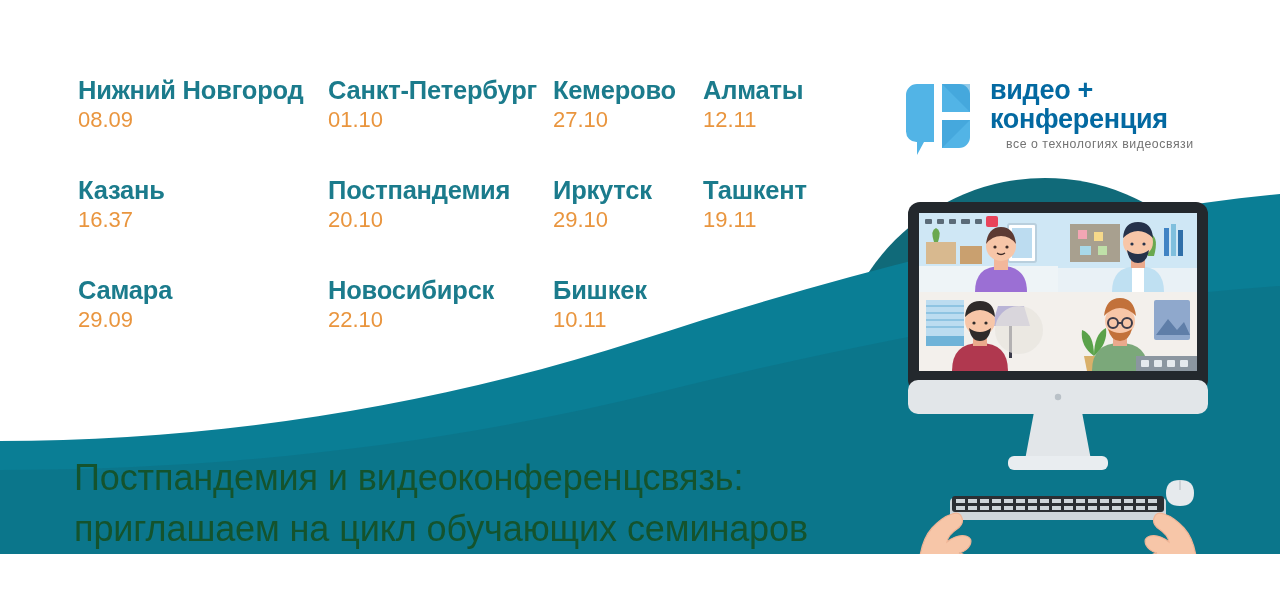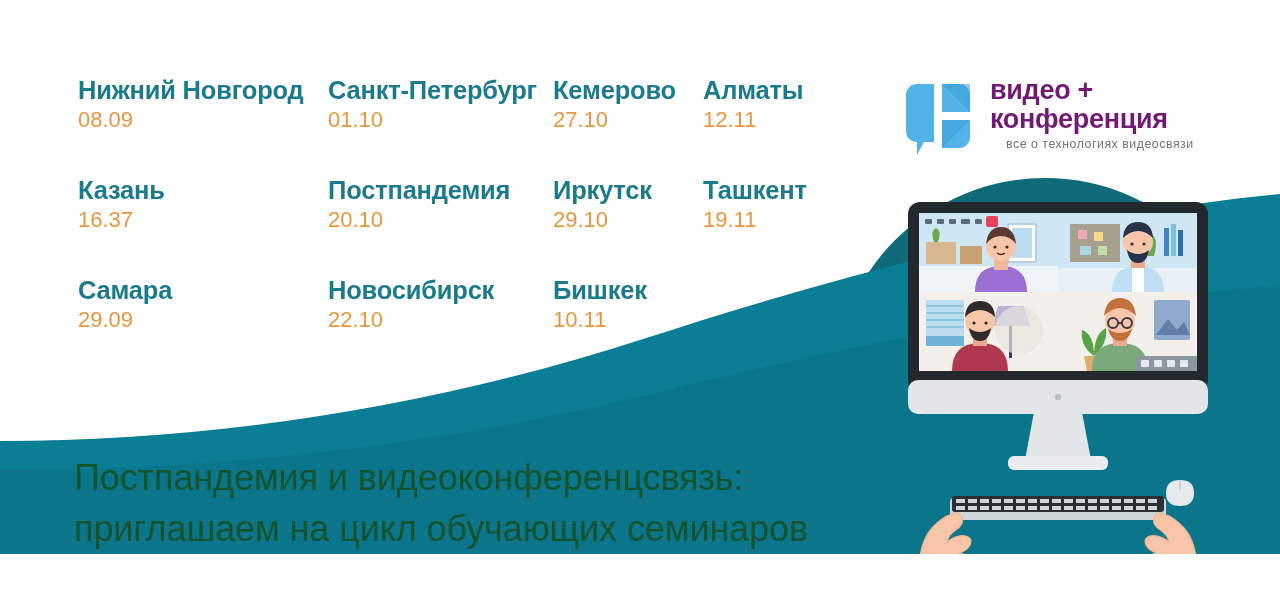--- a/index.html
+++ b/index.html
@@ -63,21 +63,21 @@
     position: absolute; left: 0; top: 2px;
     width: 82px; height: 82px;
   }
   .logo-text {
     position: absolute; left: 92px; top: -2px;
     width: 210px;
   }
   .logo-line {
     font-size: 27px;
     font-weight: bold;
-    color: #701a75;
+    color: #0369a1;
     line-height: 1.08;
     letter-spacing: -0.3px;
     white-space: nowrap;
   }
   .logo-tagline {
     font-size: 12.3px;
     color: #737373;
     letter-spacing: 0.55px;
     margin-top: 3px;
     white-space: nowrap;

